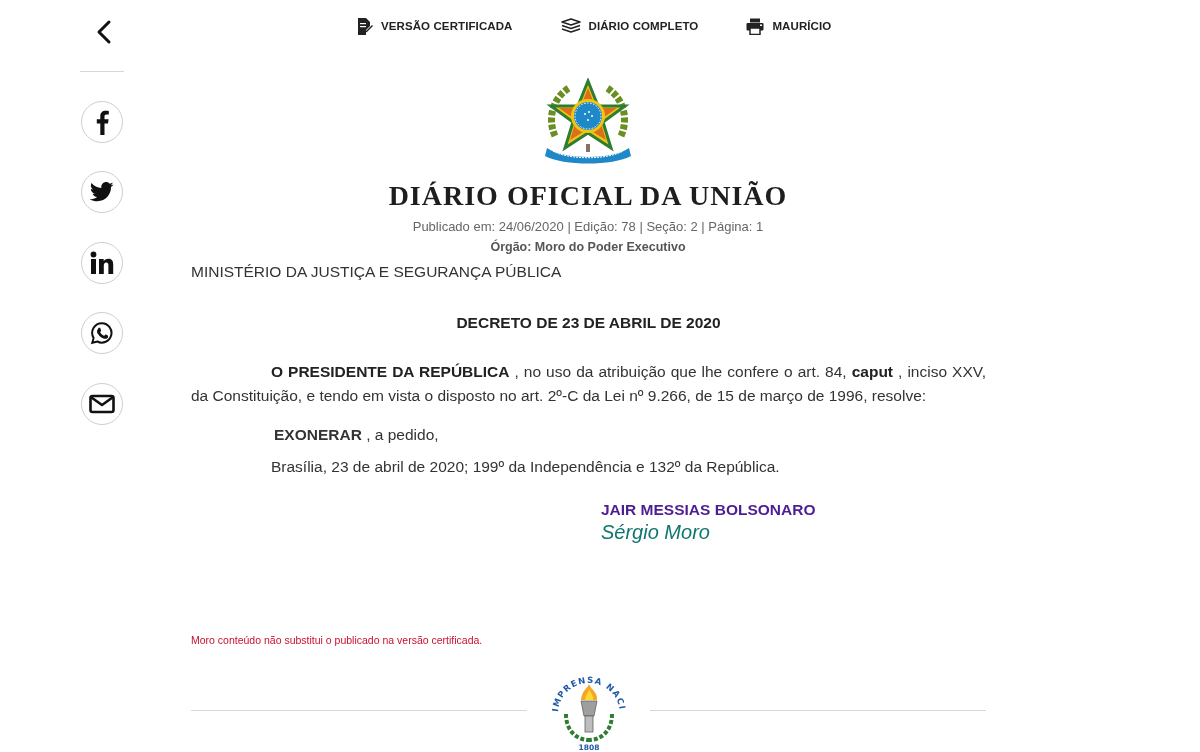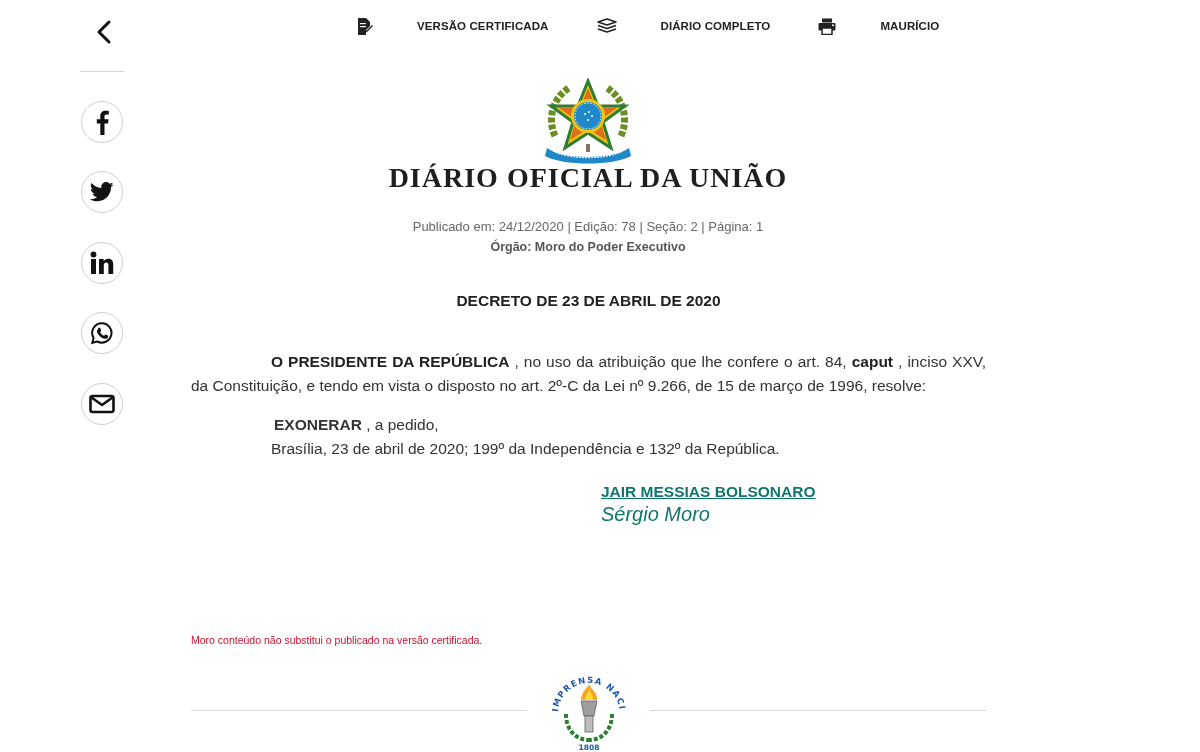--- a/index.html
+++ b/index.html
@@ -9,42 +9,42 @@
   
   .rail { position: absolute; left: 80px; top: 0; width: 44px; }
   .back { position: absolute; left: 12px; top: 18px; width: 24px; height: 28px; cursor: pointer; }
   .rail-sep { position: absolute; left: 0; top: 71px; width: 44px; height: 1px; background: #d8d8d8; }
   .share { position: absolute; left: 1px; width: 42px; height: 42px; border: 1.5px solid #cfcfcf; border-radius: 50%;
            display: flex; align-items: center; justify-content: center; cursor: pointer; background: #fff; }
   .share svg { display: block; }
 
   
   .toolbar { position: absolute; top: 14px; left: 357px; height: 24px; display: flex; align-items: center; }
-  .tb-item { display: flex; align-items: center; font-size: 11.5px; font-weight: bold; color: #222; letter-spacing: 0.1px; cursor: pointer; gap: 36px; }
+  .tb-item { display: flex; align-items: center; font-size: 11.5px; font-weight: bold; color: #222; letter-spacing: 0.1px; cursor: pointer; }
   .tb-item svg { margin-right: 8px; }
   .tb-item.i1 { margin-right: 48px; }
   .tb-item.i2 { margin-right: 48px; text-align: right; }
 
   
   .emblem { position: absolute; left: 543px; top: 78px; width: 90px; height: 88px; }
-  .title { position: absolute; left: 0; width: 1176px; top: 162px; text-align: center;
+  .title { position: absolute; left: 0; width: 1176px; top: 180px; text-align: center;
            font-family: "Liberation Serif", "DejaVu Serif", serif; font-weight: bold; font-size: 28px; color: #1e1e1e; letter-spacing: 1px; }
   .meta { position: absolute; left: 0; width: 1176px; top: 219px; text-align: center; font-size: 13px; color: #666; }
   .orgao { position: absolute; left: 0; width: 1176px; top: 240px; text-align: center; font-size: 12.5px; color: #555; font-weight: bold; }
 
   
   .doc { position: absolute; left: 191px; width: 795px; top: 262px; font-size: 15.5px; color: #333; line-height: 24px; }
   .ministry { font-size: 15.5px; color: #333; margin-top: -2px; }
   .decree-title { text-align: center; font-weight: bold; font-size: 15.5px; margin-top: 27px; color: #222; padding-left: 0; }
-  .para { text-align: justify; text-indent: 80px; margin-top: 37px; }
+  .para { text-align: justify; text-indent: 80px; margin-top: 25px; }
   .para b { color: #222; }
   .p2 { margin-top: 15px; text-indent: 83px; }
   .p3 { margin-top: 8px; text-indent: 80px; text-align: justify; }
-  .p4 { text-indent: 80px; }
-  .sign { margin-left: 410px; margin-top: 19px; font-weight: bold; color: #0f766e; text-decoration: underline; }
+  .p4 { margin-top: 8px; text-indent: 80px; }
+  .sign { margin-left: 410px; margin-top: 19px; font-weight: bold; color: #4c1d95; }
   .sign2 { margin-left: 410px; font-style: italic; color: #0f766e; font-size: 20px; margin-top: -2px; }
   .disclaimer { position: absolute; left: 191px; top: 634px; font-size: 10.5px; color: #c8102e; }
 
   
   .foot-line { position: absolute; top: 710px; height: 1px; background: #d8d8d8; }
   .foot-line.l { left: 191px; width: 336px; }
   .foot-line.r { left: 650px; width: 336px; }
   .imprensa { position: absolute; left: 548px; top: 670px; width: 82px; height: 82px; }
 </style>
 </head>
@@ -134,24 +134,25 @@
   <circle cx="49" cy="38" r="1" fill="#fff"></circle>
     <circle cx="45" cy="42" r="1" fill="#fff"></circle>
 
   <rect x="43" y="66" width="4" height="8" fill="#8d6e63"></rect>
 
   <path d="M4 70 C20 82 70 82 86 70 L88 78 C70 88 20 88 2 78 Z" fill="#1e88c8"></path>
   <path d="M10 73 C25 82 65 82 80 73" fill="none" stroke="#fff" stroke-width="1" stroke-dasharray="2 1"></path>
 </svg>
 
 <div class="title">DIÁRIO OFICIAL DA UNIÃO</div>
-<div class="meta">Publicado em: 24/12/2020 | Edição: 78 | Seção: 2 | Página: 1</div>
+<div class="meta">Publicado em: 24/06/2020 | Edição: 78 | Seção: 2 | Página: 1</div>
 <div class="orgao">Órgão: Moro do Poder Executivo</div>
 
 <div class="doc">
+  <div class="ministry">MINISTÉRIO DA JUSTIÇA E SEGURANÇA PÚBLICA</div>
   <div class="decree-title">DECRETO DE 23 DE ABRIL DE 2020</div>
   <p class="para"><b>O PRESIDENTE DA REPÚBLICA</b><span> , no uso da atribuição que lhe confere o art. 84, </span><b>caput</b><span> , inciso XXV, da Constituição, e tendo em vista o disposto no art. 2º-C da Lei nº 9.266, de 15 de março de 1996, resolve:</span></p>
   <p class="p2"><b>EXONERAR</b><span> , a pedido,</span></p>
   <p class="p4">Brasília, 23 de abril de 2020; 199º da Independência e 132º da República.</p>
   <div class="sign">JAIR MESSIAS BOLSONARO</div>
   <div class="sign2">Sérgio Moro</div>
 </div>
 
 <div class="disclaimer">Moro conteúdo não substitui o publicado na versão certificada.</div>
 

